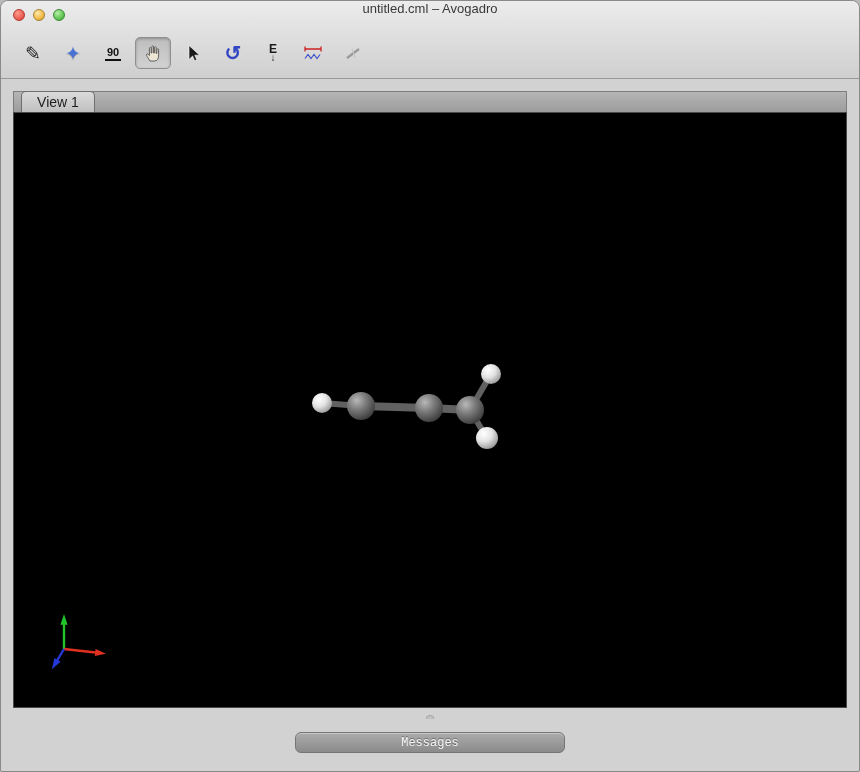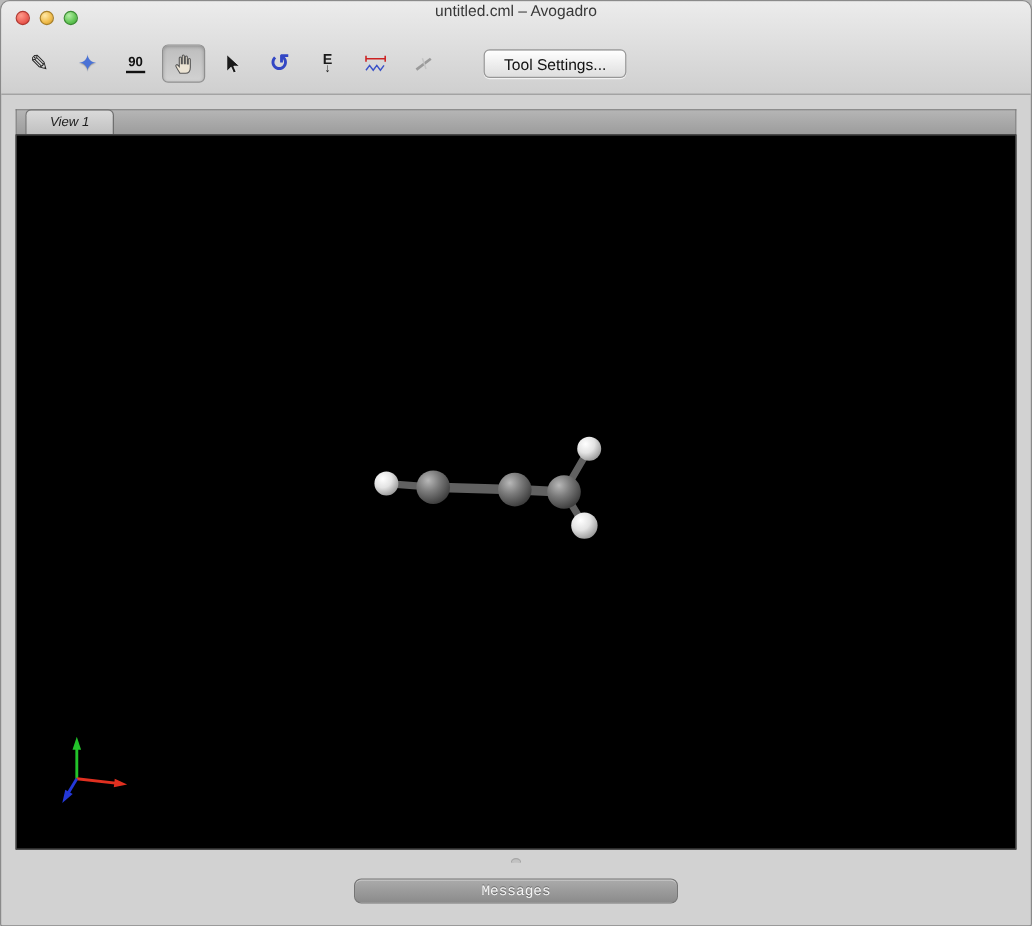--- a/index.html
+++ b/index.html
@@ -48,21 +48,21 @@
   
   .workspace { flex:1; padding:12px 12px 0 12px; display:flex; flex-direction:column; }
   .tabstrip {
     height:21px; background:linear-gradient(#b5b5b5,#9c9c9c);
     border:1px solid #7d7d7d; border-bottom:none; display:flex; align-items:flex-end;
   }
   .tab {
     height:21px; width:74px; margin-left:7px;
     background:linear-gradient(#dadada,#c0c0c0);
     border:1px solid #6f6f6f; border-bottom:none; border-radius:5px 5px 0 0;
-    font-size:11px; color:#1d1d1d; display:flex; align-items:center; justify-content:center;font-style:italic;
+    font-size:14px; color:#1d1d1d; display:flex; align-items:center; justify-content:center;
   }
   .canvas {
     position:relative; height:596px; background:#000; border:1px solid #4a4a4a; overflow:hidden;
   }
   #molecule-svg { position:absolute; left:0; top:0; }
   #axes-svg { position:absolute; left:34px; bottom:36px; }
   
   .bottom { height:66px; position:relative; }
   .dimple {
     position:absolute; left:50%; top:7px; transform:translateX(-50%);
@@ -135,21 +135,20 @@
           <line x1="19" y1="1.5" x2="19" y2="6.5" stroke="#cc2222" stroke-width="1.3"></line>
           <path d="M3,13.5 L6,9.5 L9,13.5 L12,9.5 L15,13.5 L18,9.5" stroke="#3b52c8" stroke-width="1.2" fill="none"></path>
         </svg>
       </button>
       <button class="tool">
         <svg width="20" height="18" viewBox="0 0 20 18">
           <line x1="4" y1="14" x2="16" y2="5" stroke="#9a9a9a" stroke-width="2.2"></line>
           <line x1="9" y1="4.5" x2="12" y2="13.5" stroke="#c4c4c4" stroke-width="1.2"></line>
         </svg>
       </button>
-      <button class="push">Tool Settings...</button>
     </div>
   </div>
 
   <div class="workspace">
     <div class="tabstrip">
       <div class="tab">View 1</div>
     </div>
 
     <div class="canvas">
       <svg id="molecule-svg" width="834" height="594" viewBox="0 0 834 594">

